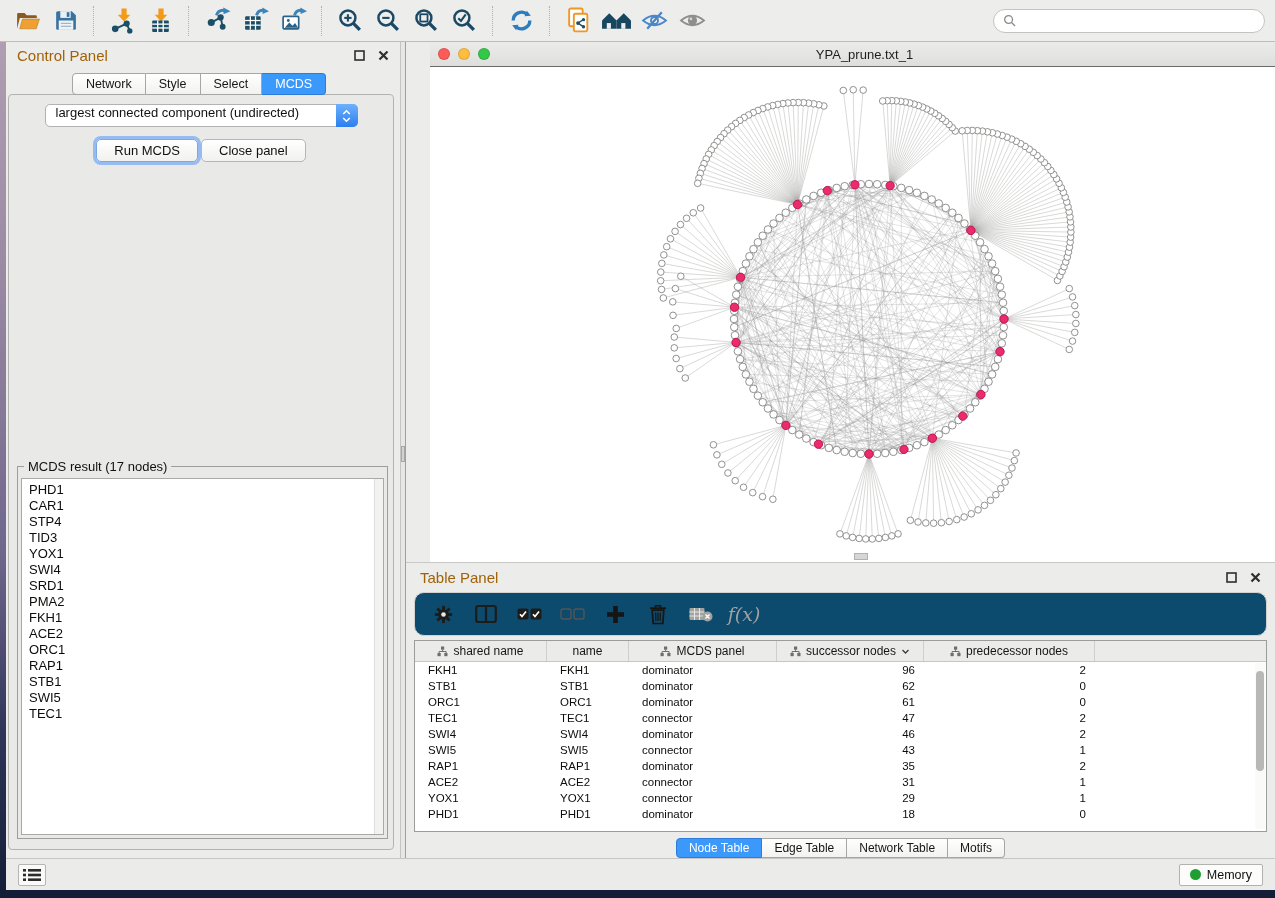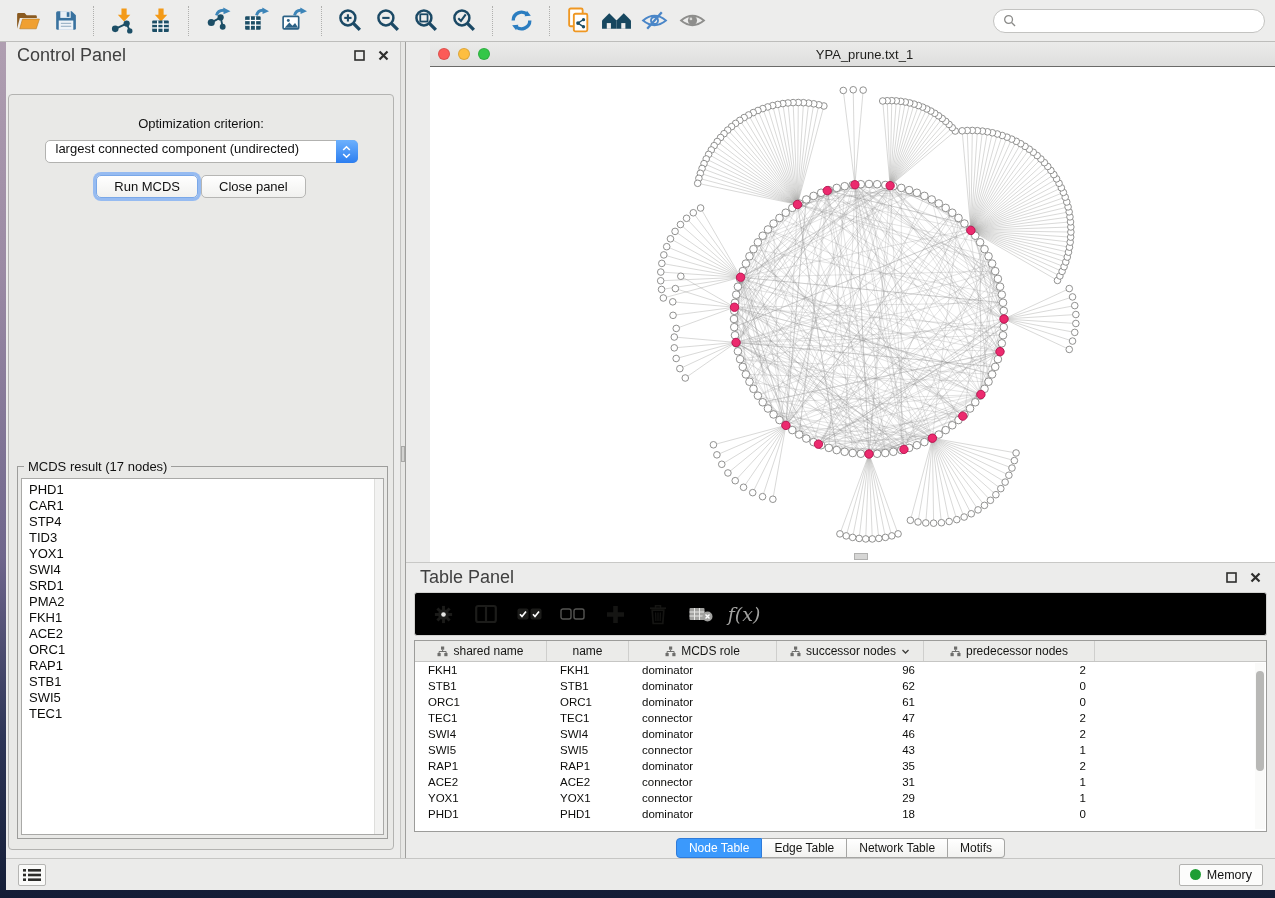--- a/index.html
+++ b/index.html
@@ -13,21 +13,21 @@
   .tb-icon{width:34px;height:34px;display:flex;align-items:center;justify-content:center;border-radius:4px;}
   .tb-icon svg{display:block;}
   .tb-sep{width:1px;height:30px;border-left:1px dotted #b0b0ae;margin:0 7px;}
   .search-wrap{margin-left:auto;width:272px;height:24px;border:1px solid #c3c3c1;border-radius:13px;
     background:#fff;display:flex;align-items:center;padding:0 9px;gap:5px;}
   .search-wrap input{border:none;outline:none;flex:1;font:13px "Liberation Sans",sans-serif;background:transparent;}
 
   
   .app-body{position:absolute;left:6px;top:42px;width:1269px;height:848px;background:#ececeb;}
 
-  .panel-titlebar{height:26px;display:flex;align-items:center;padding:0 11px;font-size:18px;color:#404040;gap:20px;}
+  .panel-titlebar{height:26px;display:flex;align-items:center;padding:0 11px;font-size:15px;color:#a16207;gap:20px;}
   .pt-title{flex:0 0 auto;}
   .pt-icons{margin-left:auto;display:flex;align-items:center;gap:13px;}
   .pt-icons span{display:flex;}
 
   
   .control-panel{position:absolute;left:0;top:0;width:394px;height:816px;}
   .seg-tabs{position:absolute;left:0;right:8px;top:31px;display:flex;justify-content:center;z-index:2;}
   .seg-tab{height:22px;line-height:20px;padding:0 13px;font-size:12.5px;color:#161614;
     background:linear-gradient(#ffffff,#f2f2f0);border:1px solid #a6a6a4;border-left:none;cursor:default;}
   .seg-tab:first-child{border-left:1px solid #a6a6a4;border-radius:4px 0 0 4px;}
@@ -62,21 +62,21 @@
     border-bottom:1px solid #6a6a68;display:flex;align-items:center;}
   .net-title{position:absolute;left:0;right:0;text-align:center;font-size:13px;color:#1f1f1d;}
   .light{width:12px;height:12px;border-radius:50%;margin-left:8px;border:1px solid rgba(0,0,0,.12);z-index:1;}
   .light:first-child{margin-left:12px;}
   .net-view{position:relative;height:495px;background:#fff;}
   .h-handle{position:absolute;left:424px;bottom:2px;width:14px;height:7px;background:#d6d6d5;border:1px solid #b1b1b0;}
 
   
   .table-panel{position:absolute;left:400px;top:520px;width:869px;height:296px;background:#ececeb;border-top:1px solid #c8c8c6;}
   .table-panel .panel-titlebar{height:28px;padding:0 14px;justify-content:flex-end;}
-  .tp-toolbar{margin:1px 8px 0 8px;height:44px;background:#000000;border:1px solid #d2d2d0;border-radius:3px;
+  .tp-toolbar{margin:1px 8px 0 8px;height:44px;background:#0c4a6e;border:1px solid #d2d2d0;border-radius:10px;
     display:flex;align-items:center;gap:17px;padding:0 15px;}
   .tp-icon{width:26px;display:flex;align-items:center;justify-content:center;}
   .fx{font:italic 19px "DejaVu Serif",serif;color:#a2a2a0;}
   .data-table{position:relative;margin:4px 8px 0 8px;height:192px;background:#fff;border:1px solid #9c9c9a;overflow:hidden;}
   .trow{display:grid;grid-template-columns:132px 82px 148px 147px 171px 1fr;}
   .t-head{height:21px;background:#ebebe9;border-bottom:1px solid #c6c6c4;}
   .th{display:flex;align-items:center;justify-content:center;gap:5px;font-size:12px;color:#161614;border-right:1px solid #cfcfcd;}
   .th.filler{border-right:none;}
   .tr{height:16px;}
   .td{display:flex;align-items:center;font-size:11.5px;color:#0d0d0b;}
@@ -265,22 +265,27 @@
               <rect x="1" y="1" width="9" height="9" fill="none" stroke="#2e2e2c" stroke-width="1.6"></rect>
             </svg>
           </span>
         <span>
             <svg width="11" height="11" viewBox="0 0 11 11">
               <path d="M1.5 1.5 9.5 9.5M9.5 1.5 1.5 9.5" stroke="#2e2e2c" stroke-width="2.2"></path>
             </svg>
           </span>
       </span>
     </div>
+    <div class="seg-tabs">
+        <div class="seg-tab">Network</div>
+        <div class="seg-tab">Style</div>
+        <div class="seg-tab">Select</div>
+        <div class="seg-tab sel" style="background: rgb(59, 153, 252);">MCDS</div>
+      </div>
     <div class="cp-content">
-      <div class="opt-label">Optimization criterion:</div>
       <div class="dropdown">
         <span>largest connected component (undirected)</span>
         <span class="stepper">
           <svg width="9" height="14" viewBox="0 0 9 14">
               <path d="M1.2 5 4.5 1.8 7.8 5" stroke="#fff" stroke-width="1.6" fill="none"></path>
               <path d="M1.2 9 4.5 12.2 7.8 9" stroke="#fff" stroke-width="1.6" fill="none"></path>
             </svg>
         </span>
       </div>
       <div class="btn-row">
@@ -1238,21 +1243,21 @@
           <div class="th">
             <span>name</span>
           </div>
           <div class="th">
             <svg width="11" height="11" viewBox="0 0 11 11">
               <rect x="4" y="0.5" width="3.2" height="3.2" fill="#6e6e6c"></rect>
               <rect x="0.5" y="7" width="3.2" height="3.2" fill="#6e6e6c"></rect>
               <rect x="7.3" y="7" width="3.2" height="3.2" fill="#6e6e6c"></rect>
               <path d="M5.6 3.7v1.8M2.1 7V5.5h7V7" stroke="#6e6e6c" stroke-width="1" fill="none"></path>
             </svg>
-            <span>MCDS role</span>
+            <span>MCDS panel</span>
           </div>
           <div class="th">
             <svg width="11" height="11" viewBox="0 0 11 11">
               <rect x="4" y="0.5" width="3.2" height="3.2" fill="#6e6e6c"></rect>
               <rect x="0.5" y="7" width="3.2" height="3.2" fill="#6e6e6c"></rect>
               <rect x="7.3" y="7" width="3.2" height="3.2" fill="#6e6e6c"></rect>
               <path d="M5.6 3.7v1.8M2.1 7V5.5h7V7" stroke="#6e6e6c" stroke-width="1" fill="none"></path>
             </svg>
             <span>successor nodes</span>
             <svg width="9" height="7" viewBox="0 0 9 7">

